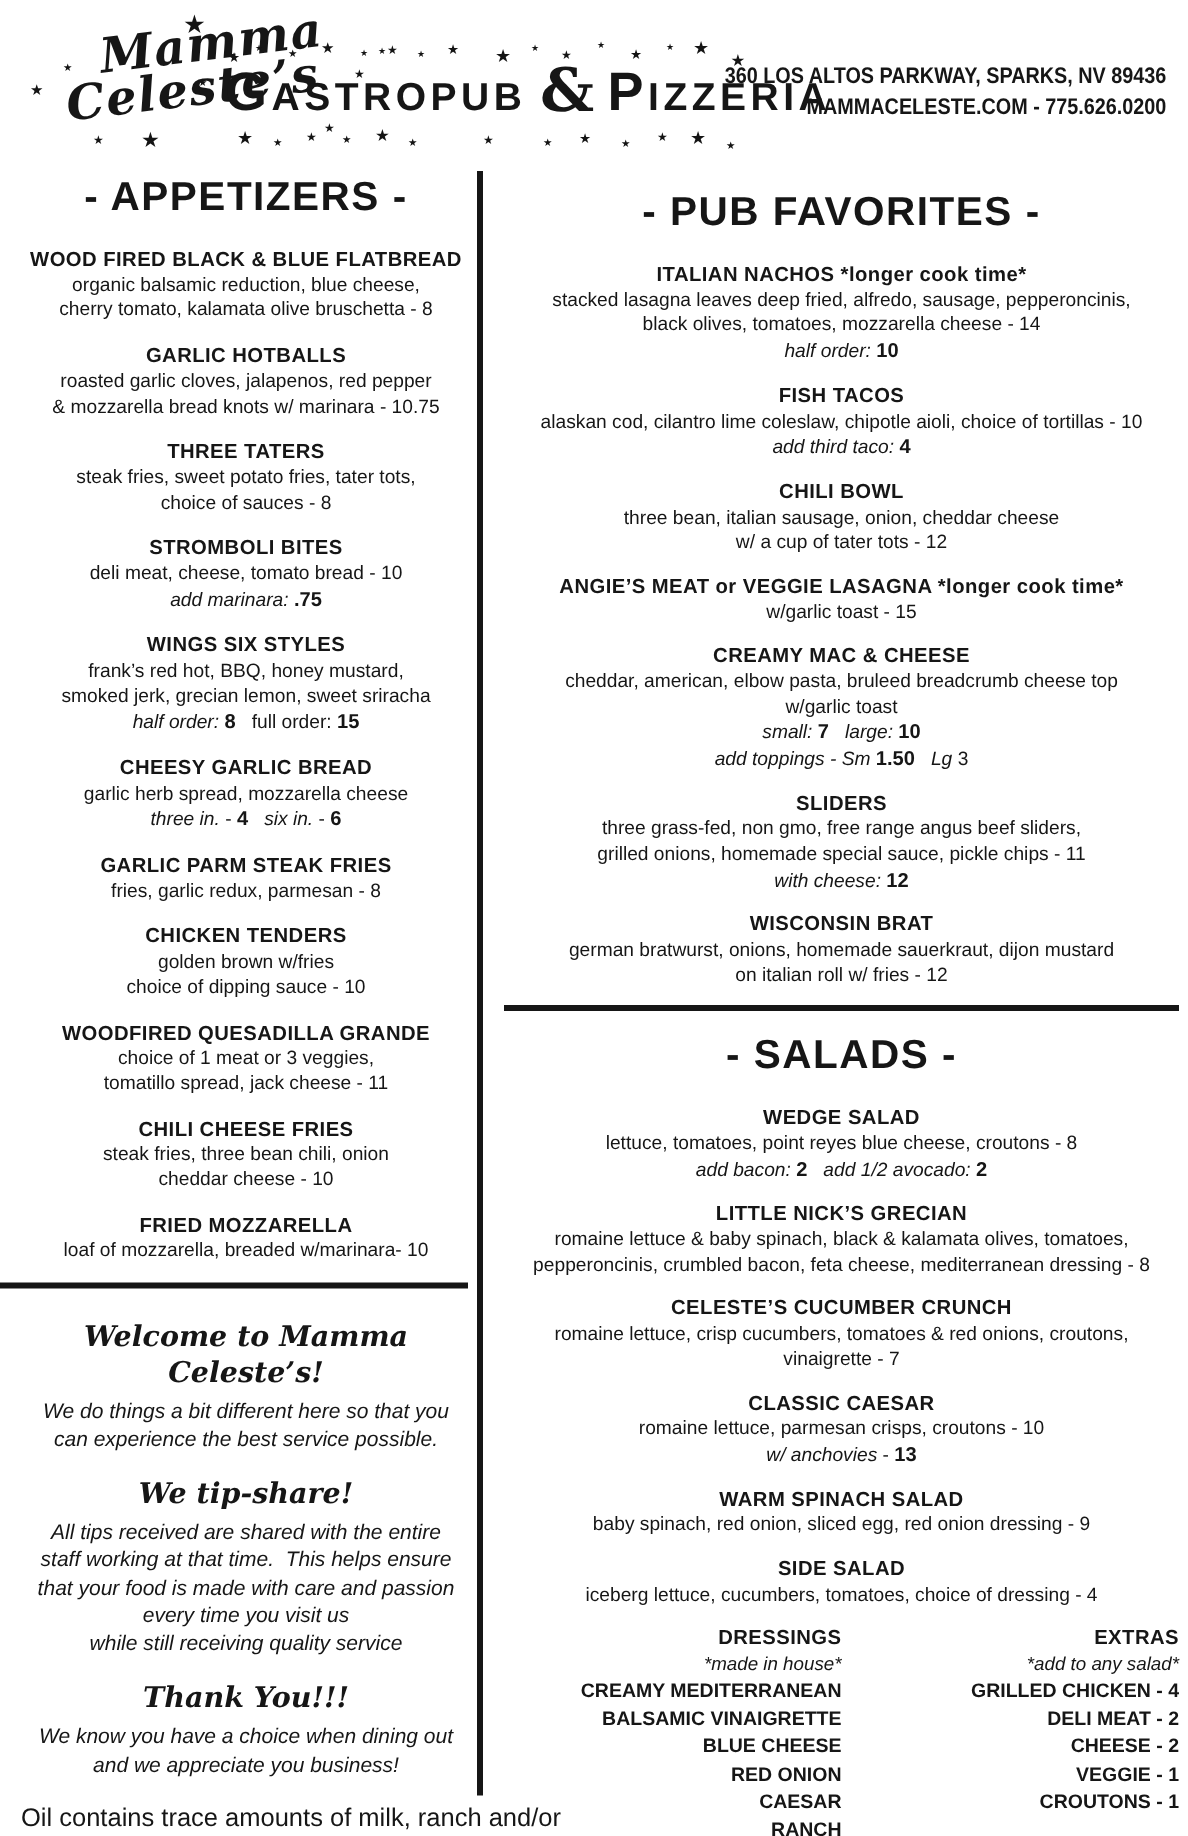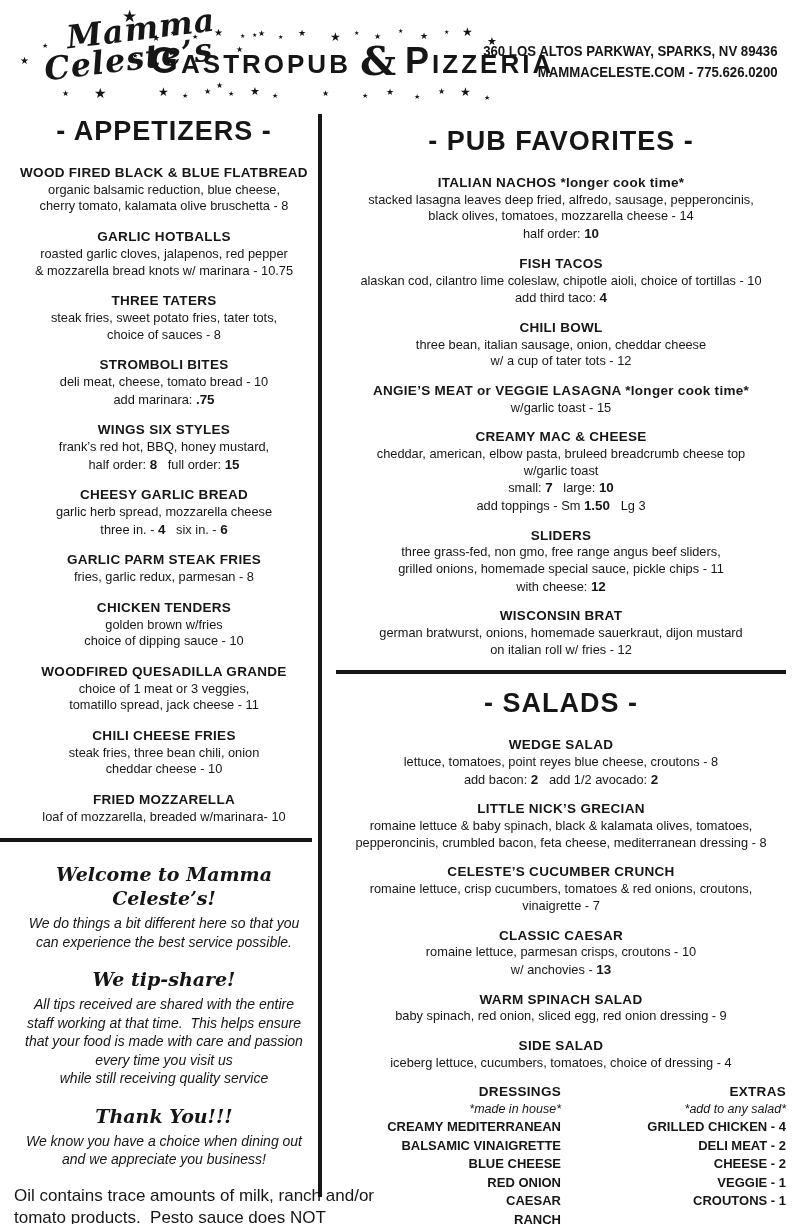--- a/index.html
+++ b/index.html
@@ -29,21 +29,21 @@
 
   
   .col-left  { position:absolute; left:14px;  top:114px; width:300px; text-align:center; }
   .col-right { position:absolute; left:336px; top:124px; width:450px; text-align:center; }
 
   .section-title { font-size:27px; font-weight:bold; letter-spacing:1px; line-height:34px; margin-bottom:16px; }
   .item { margin-bottom:12px; }
   .col-left .item { margin-bottom:13px; }
   .item-name { font-size:13.5px; font-weight:bold; line-height:1.32; letter-spacing:0.3px; white-space:nowrap; }
   .line { font-size:12.8px; line-height:1.3; white-space:nowrap; }
-  .it { }
+  .it { font-style:italic; }
   .num { font-weight:bold; font-size:13.4px; }
 
   
   .info-block { margin-bottom:16px; }
   .script-heading { font-family:"DejaVu Serif", serif; font-style:italic; font-weight:bold;
                     font-size:19px; line-height:24px; margin-bottom:4px; }
   .info-lines .line { font-size:14px; line-height:1.32;font-style:italic; }
   .disclaimer { margin-top:14px; }
   .disclaimer .line { font-size:17px; line-height:1.3; }
 
@@ -153,20 +153,21 @@
             <div>
               <div class="line">deli meat, cheese, tomato bread - 10</div>
               <div class="line"><span class="it">add marinara: </span><span class="num">.75</span></div>
             </div>
           </div>
 
           <div class="item">
             <div class="item-name">WINGS SIX STYLES</div>
             <div>
               <div class="line">frank’s red hot, BBQ, honey mustard,</div>
+              <div class="line">smoked jerk, grecian lemon, sweet sriracha</div>
               <div class="line"><span class="it">half order: </span><span class="num">8</span><span>&nbsp;&nbsp;&nbsp;</span><span>full order: </span><span class="num">15</span></div>
             </div>
           </div>
 
           <div class="item">
             <div class="item-name">CHEESY GARLIC BREAD</div>
             <div>
               <div class="line">garlic herb spread, mozzarella cheese</div>
               <div class="line"><span class="it">three in.</span><span> - </span><span class="num">4</span><span>&nbsp;&nbsp;&nbsp;</span><span class="it">six in.</span><span> - </span><span class="num">6</span></div>
             </div>

